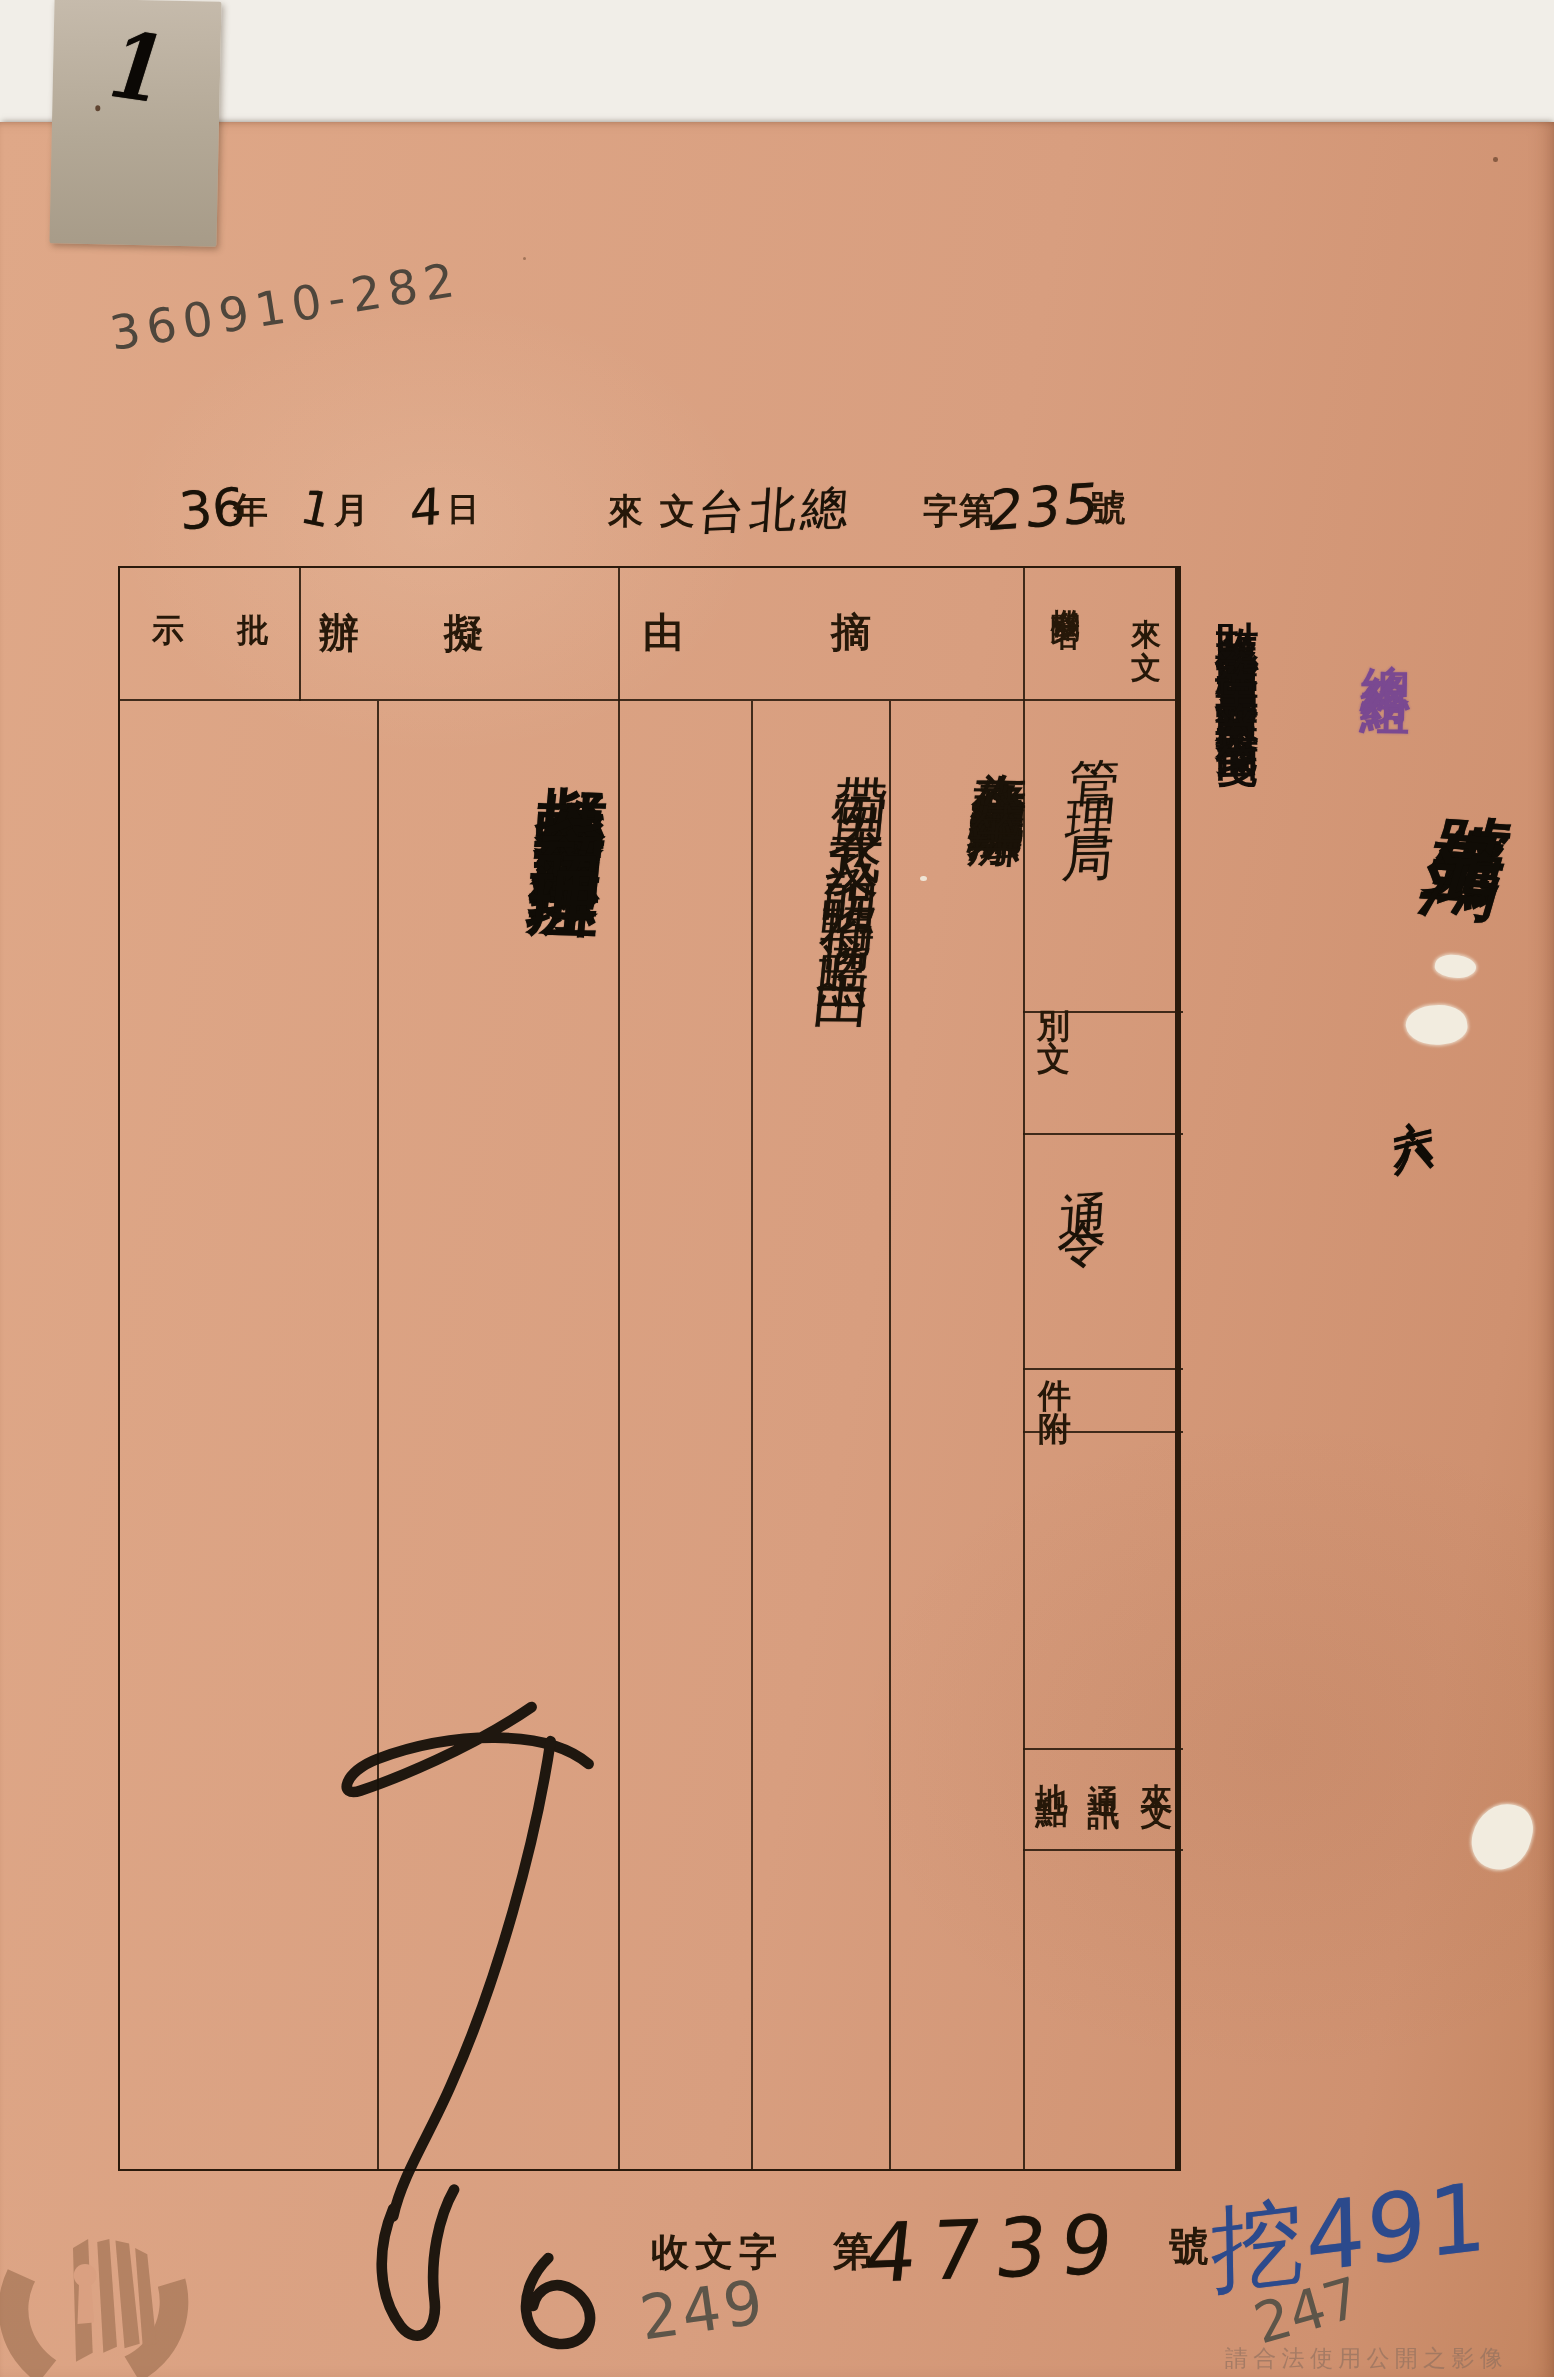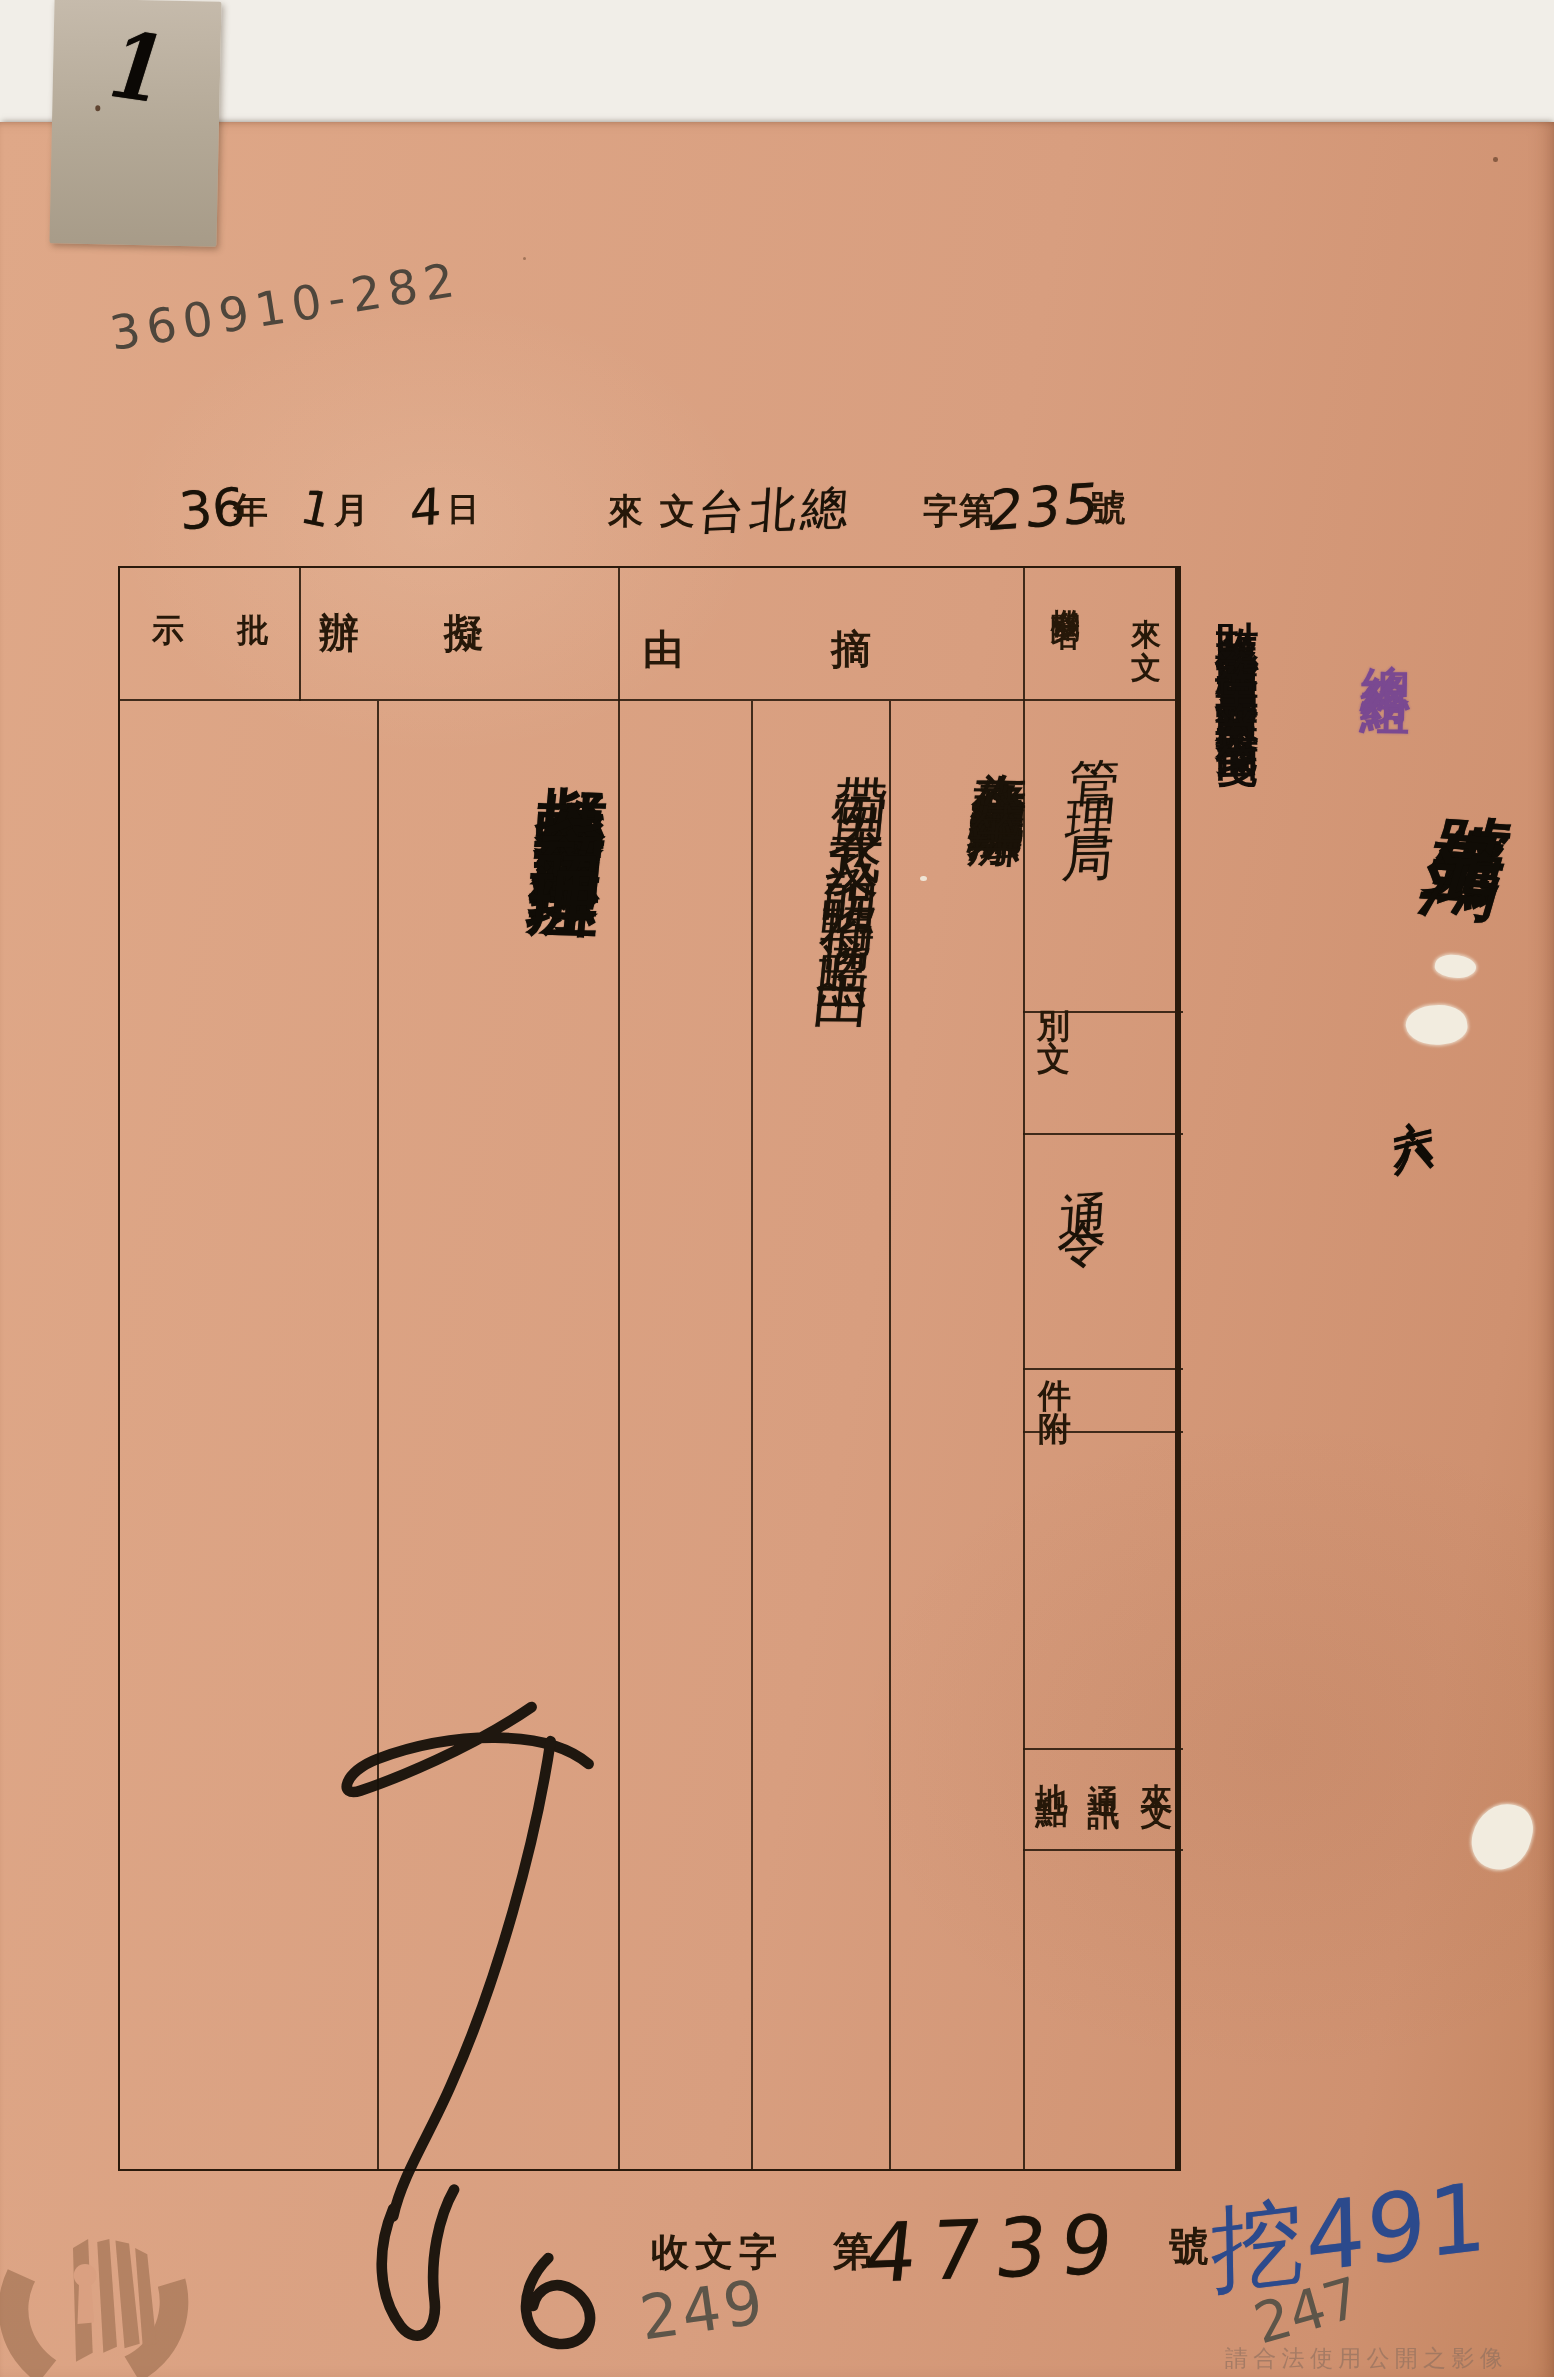--- a/index.html
+++ b/index.html
@@ -72,21 +72,21 @@
     <div class="ln" style="left:769px;top:133px;width:1.5px;height:1468px;"></div>
     <div class="ln" style="left:903px;top:443px;width:160px;height:1.5px;"></div>
     <div class="ln" style="left:903px;top:565px;width:160px;height:1.5px;"></div>
     <div class="ln" style="left:903px;top:800px;width:160px;height:1.5px;"></div>
     <div class="ln" style="left:903px;top:863px;width:160px;height:1.5px;"></div>
     <div class="ln" style="left:903px;top:1180px;width:160px;height:1.5px;"></div>
     <div class="ln" style="left:903px;top:1281px;width:160px;height:1.5px;"></div>
 
     <div class="print abs" style="left:32px;top:46px;font-size:32px;letter-spacing:53px;">示批</div>
     <div class="print abs" style="left:199px;top:46px;font-size:40px;letter-spacing:85px;">辦擬</div>
-    <div class="print abs" style="left:523px;top:62px;font-size:40px;letter-spacing:148px;">由摘</div>
+    <div class="print abs" style="left:523px;top:45px;font-size:40px;letter-spacing:148px;">由摘</div>
     <div class="print v abs" style="left:931px;top:16.7px;font-size:29px;letter-spacing:6px;">機關名</div>
     <div class="print v abs" style="left:1011px;top:26px;font-size:30px;letter-spacing:33px;">來文</div>
 
     <div class="ink v abs" style="left:950px;top:152px;font-size:50px;letter-spacing:38px;transform:rotate(-1deg) skewX(-6deg);">管理局</div>
     <div class="print abs" style="left:917px;top:442px;font-size:33px;letter-spacing:70px;">別文</div>
     <div class="ink v abs" style="left:942px;top:584px;font-size:49px;letter-spacing:29px;transform:rotate(-4deg) skewX(-8deg);">通令</div>
     <div class="print abs" style="left:918px;top:812px;font-size:33px;letter-spacing:73px;">件附</div>
     <div class="print v abs" style="left:916px;top:1190px;font-size:32px;letter-spacing:12px;">地點</div>
     <div class="print v abs" style="left:968px;top:1190px;font-size:32px;letter-spacing:12px;">通訊</div>
     <div class="print v abs" style="left:1021px;top:1190px;font-size:32px;letter-spacing:12px;">來文</div>

